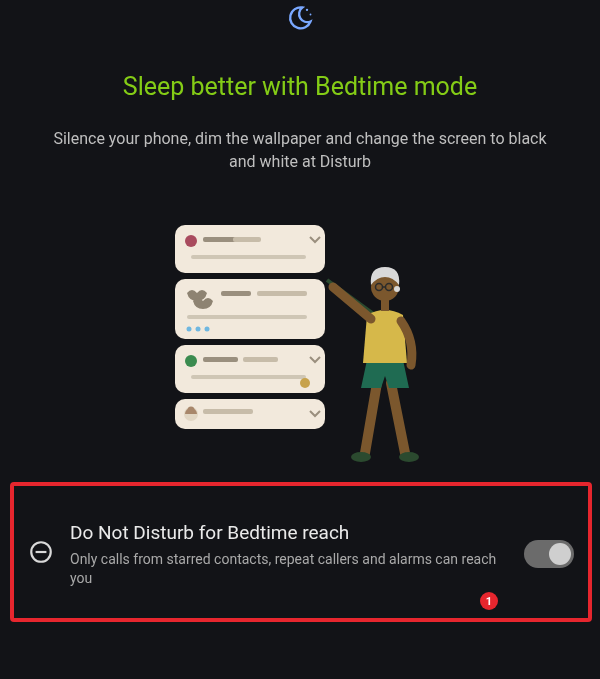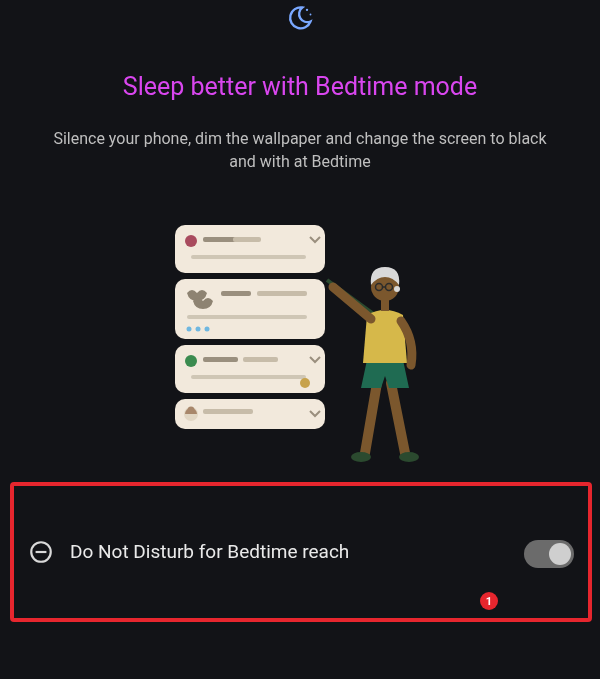--- a/index.html
+++ b/index.html
@@ -14,21 +14,21 @@
   }
   .top-icon {
     display: flex;
     justify-content: center;
     padding-top: 4px;
   }
   .page-title {
     text-align: center;
     font-size: 25px;
     font-weight: 400;
-    color: #d946ef;
+    color: #84cc16;
     margin-top: 36px;
     padding: 0 40px;
   }
   .page-subtitle {
     text-align: center;
     font-size: 16px;
     color: #bfbfbf;
     line-height: 1.45;
     margin-top: 26px;
     padding: 0 50px;
@@ -121,21 +121,21 @@
     <svg width="28" height="28" viewBox="0 0 24 24" fill="none">
       <path d="M14 3 A9 9 0 1 0 21 15 A7 7 0 0 1 14 3 Z" fill="none" stroke="#7aa8ff" stroke-width="2"></path>
       <circle cx="18" cy="5" r="1" fill="#7aa8ff"></circle>
       <circle cx="21" cy="9" r="0.8" fill="#7aa8ff"></circle>
     </svg>
   </span>
 </div>
 
 <h1 class="page-title">Sleep better with Bedtime mode</h1>
 
-<p class="page-subtitle">Silence your phone, dim the wallpaper and change the screen to black and with at Bedtime</p>
+<p class="page-subtitle">Silence your phone, dim the wallpaper and change the screen to black and white at Disturb</p>
 
 <div class="illustration">
   <svg width="270" height="250" viewBox="0 0 270 250">
 
     <g>
       <rect x="10" y="10" width="150" height="48" rx="10" fill="#f2e9dc"></rect>
       <circle cx="26" cy="26" r="6" fill="#a94b5e"></circle>
       <rect x="38" y="22" width="40" height="5" rx="2" fill="#9a8f7e"></rect>
       <rect x="68" y="22" width="28" height="5" rx="2" fill="#c7bca9"></rect>
       <rect x="26" y="40" width="115" height="4" rx="2" fill="#cfc6b5"></rect>
@@ -204,19 +204,20 @@
 <div class="highlight-box">
   <div class="setting-row">
     <span class="dnd-icon">
       <svg width="26" height="26" viewBox="0 0 24 24">
         <circle cx="12" cy="12" r="9" fill="none" stroke="#d9d9d9" stroke-width="2"></circle>
         <line x1="7" y1="12" x2="17" y2="12" stroke="#d9d9d9" stroke-width="2"></line>
       </svg>
     </span>
     <div class="setting-text">
       <div class="setting-title">Do Not Disturb for Bedtime reach</div>
+      <div class="setting-desc">Only calls from starred contacts, repeat callers and alarms can reach you</div>
     </div>
     <div class="toggle">
       <div class="toggle-thumb"></div>
     </div>
   </div>
   <div class="annotation-badge">1</div>
 </div>
 
 </body></html>

